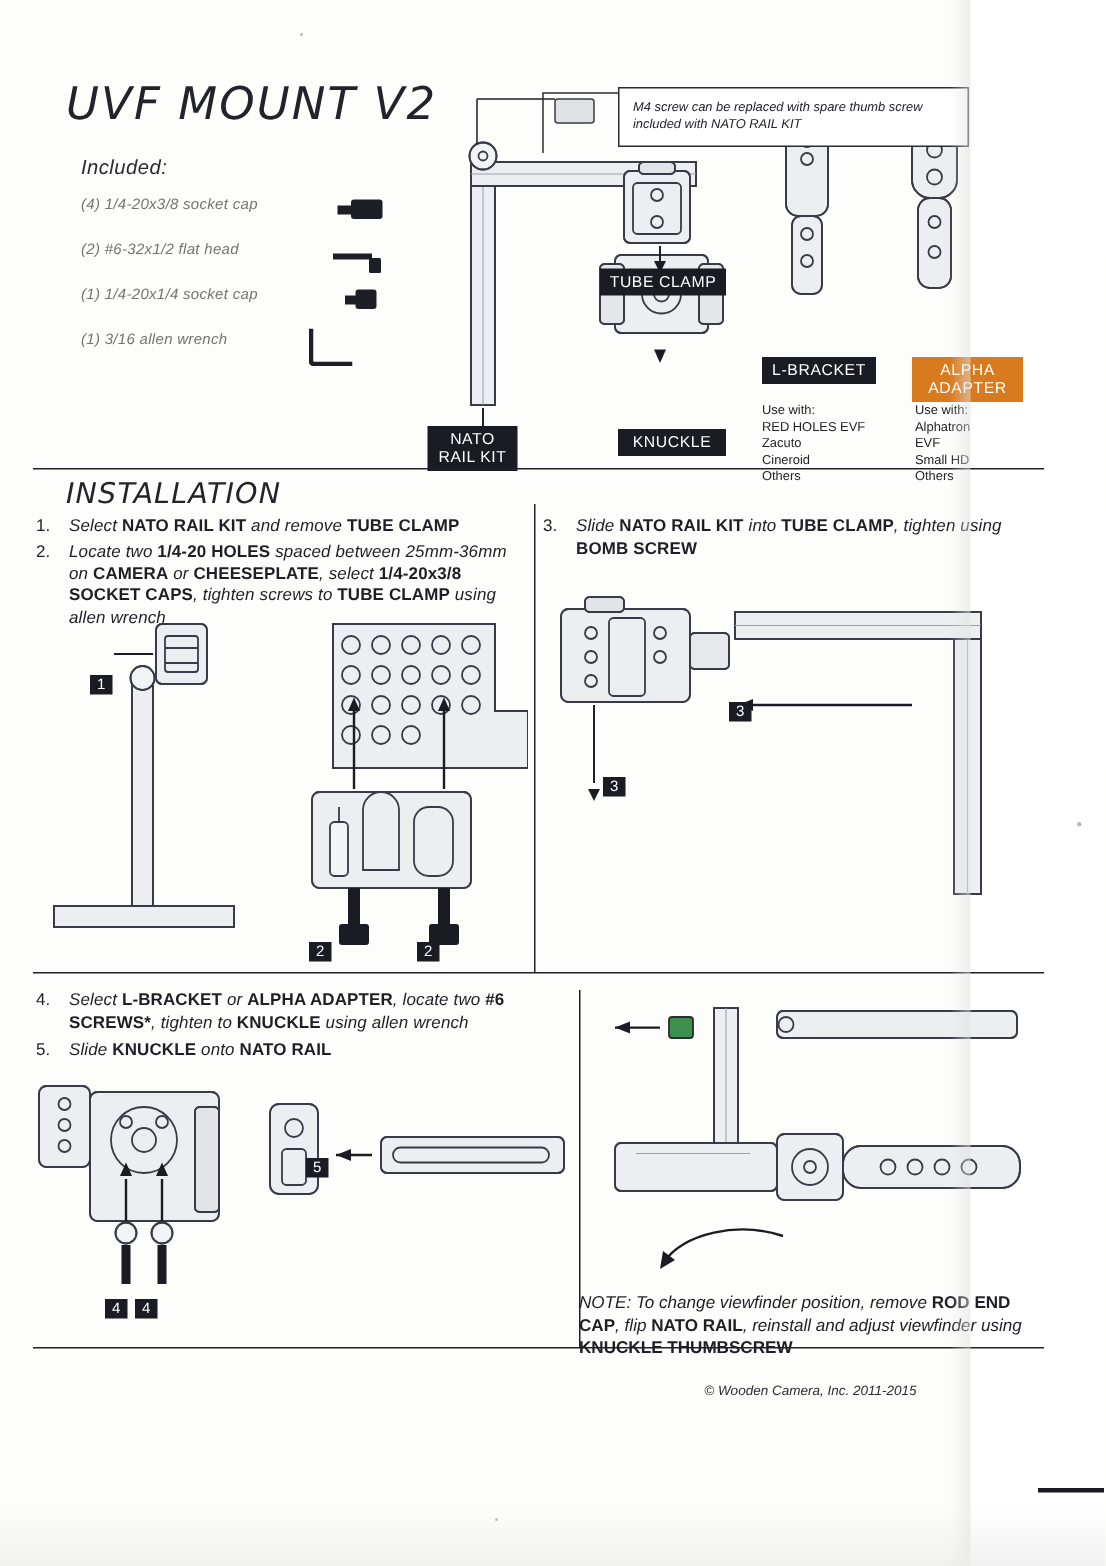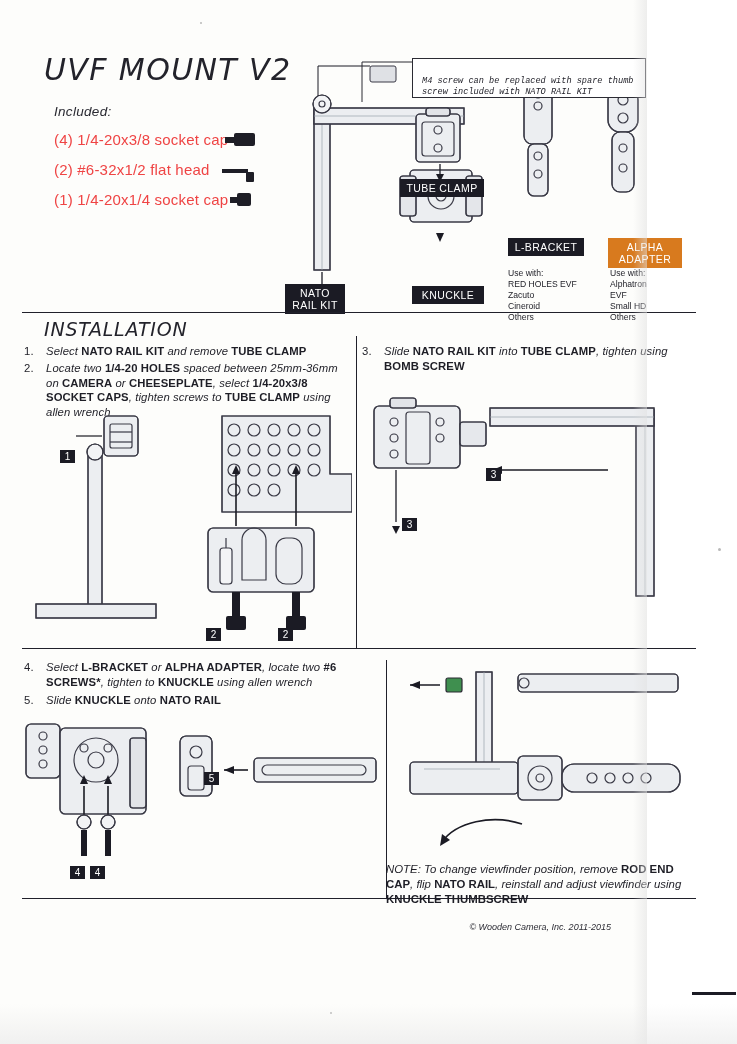--- a/index.html
+++ b/index.html
@@ -61,23 +61,24 @@
   #included-heading {
     font-size: 13.5px;
     font-style: italic;
     color: #2a2a32;
     margin-bottom: 12px;
     letter-spacing: .3px;
   }
   .incl-row {
     position: relative;
     height: 30px;
-    font-size: 15px;
+    font-size: 10px;
+    font-style: italic;
     letter-spacing: .2px;
-    color: #ef4444;
+    color: #737373;
     white-space: nowrap;
   }
   .incl-row .txt { display: inline-block; }
 
   
   .hw {
     position: absolute;
     top: 2px;
   }
   .hw-socket {
@@ -254,20 +255,25 @@
       <span class="txt">#6-32x1/2 flat head</span>
       <span class="hw hw-flat" style="left:168px;"></span>
     </div>
 
     <div class="incl-row">
       <span class="txt">(1)</span>
       <span class="txt">1/4-20x1/4 socket cap</span>
       <span class="hw hw-short" style="left:183px;"></span>
     </div>
 
+    <div class="incl-row">
+      <span class="txt">(1)</span>
+      <span class="txt">3/16 allen wrench</span>
+      <span class="hw hw-allen" style="left:152px;"></span>
+    </div>
   </div>
 
   <svg class="draw" style="left:300px; top:52px;" width="400" height="280" viewBox="0 0 400 280">
     <g fill="none" stroke="#3a3a46" stroke-width="1.2">
 
       <rect x="14" y="58" width="16" height="160" fill="#eceef1"></rect>
       <rect x="14" y="58" width="16" height="160"></rect>
       <line x1="22" y1="58" x2="22" y2="218" stroke="#9aa0aa" stroke-width=".7"></line>
 
       <rect x="14" y="56" width="150" height="16" fill="#eceef1"></rect>
@@ -325,21 +331,21 @@
       <path d="M18 240 l4 8 l4 -8 z"></path>
       <path d="M140 190 l-4 -9 l8 0 z"></path>
     </g>
   </svg>
 
   <div class="callout-box" style="left:412px; top:58px; width:232px; height:38px;"></div>
   <svg class="draw" style="left:356px; top:58px;" width="60" height="50" viewBox="0 0 60 50">
     <polyline points="56,4 6,4 6,44" fill="none" stroke="#2b2b33" stroke-width="1"></polyline>
     <rect x="14" y="8" width="26" height="16" rx="2" fill="#dfe1e5" stroke="#3a3a46" stroke-width="1"></rect>
   </svg>
-  <div class="callout-text" style="left:422px; top:76px; width:216px;font-family:Liberation Mono, monospace;">M4 screw can be replaced with spare thumb screw included with NATO RAIL KIT</div>
+  <div class="callout-text" style="left:422px; top:66px; width:216px;">M4 screw can be replaced with spare thumb screw included with NATO RAIL KIT</div>
 
   <div class="lbl" style="left:400px; top:179px; width:72px;">TUBE CLAMP</div>
   <div class="lbl" style="left:285px; top:284px; width:48px;">NATO RAIL KIT</div>
   <div class="lbl" style="left:412px; top:286px; width:60px;">KNUCKLE</div>
   <div class="lbl" style="left:508px; top:238px; width:64px;">L-BRACKET</div>
   <div class="lbl orange" style="left:608px; top:238px; width:62px;">ALPHA ADAPTER</div>
 
   <div style="position:absolute; left:508px; top:268px; font-size:8.6px; line-height:11px; color:#23232b;">
     <div>Use with:</div>
     <div>RED HOLES EVF</div>

